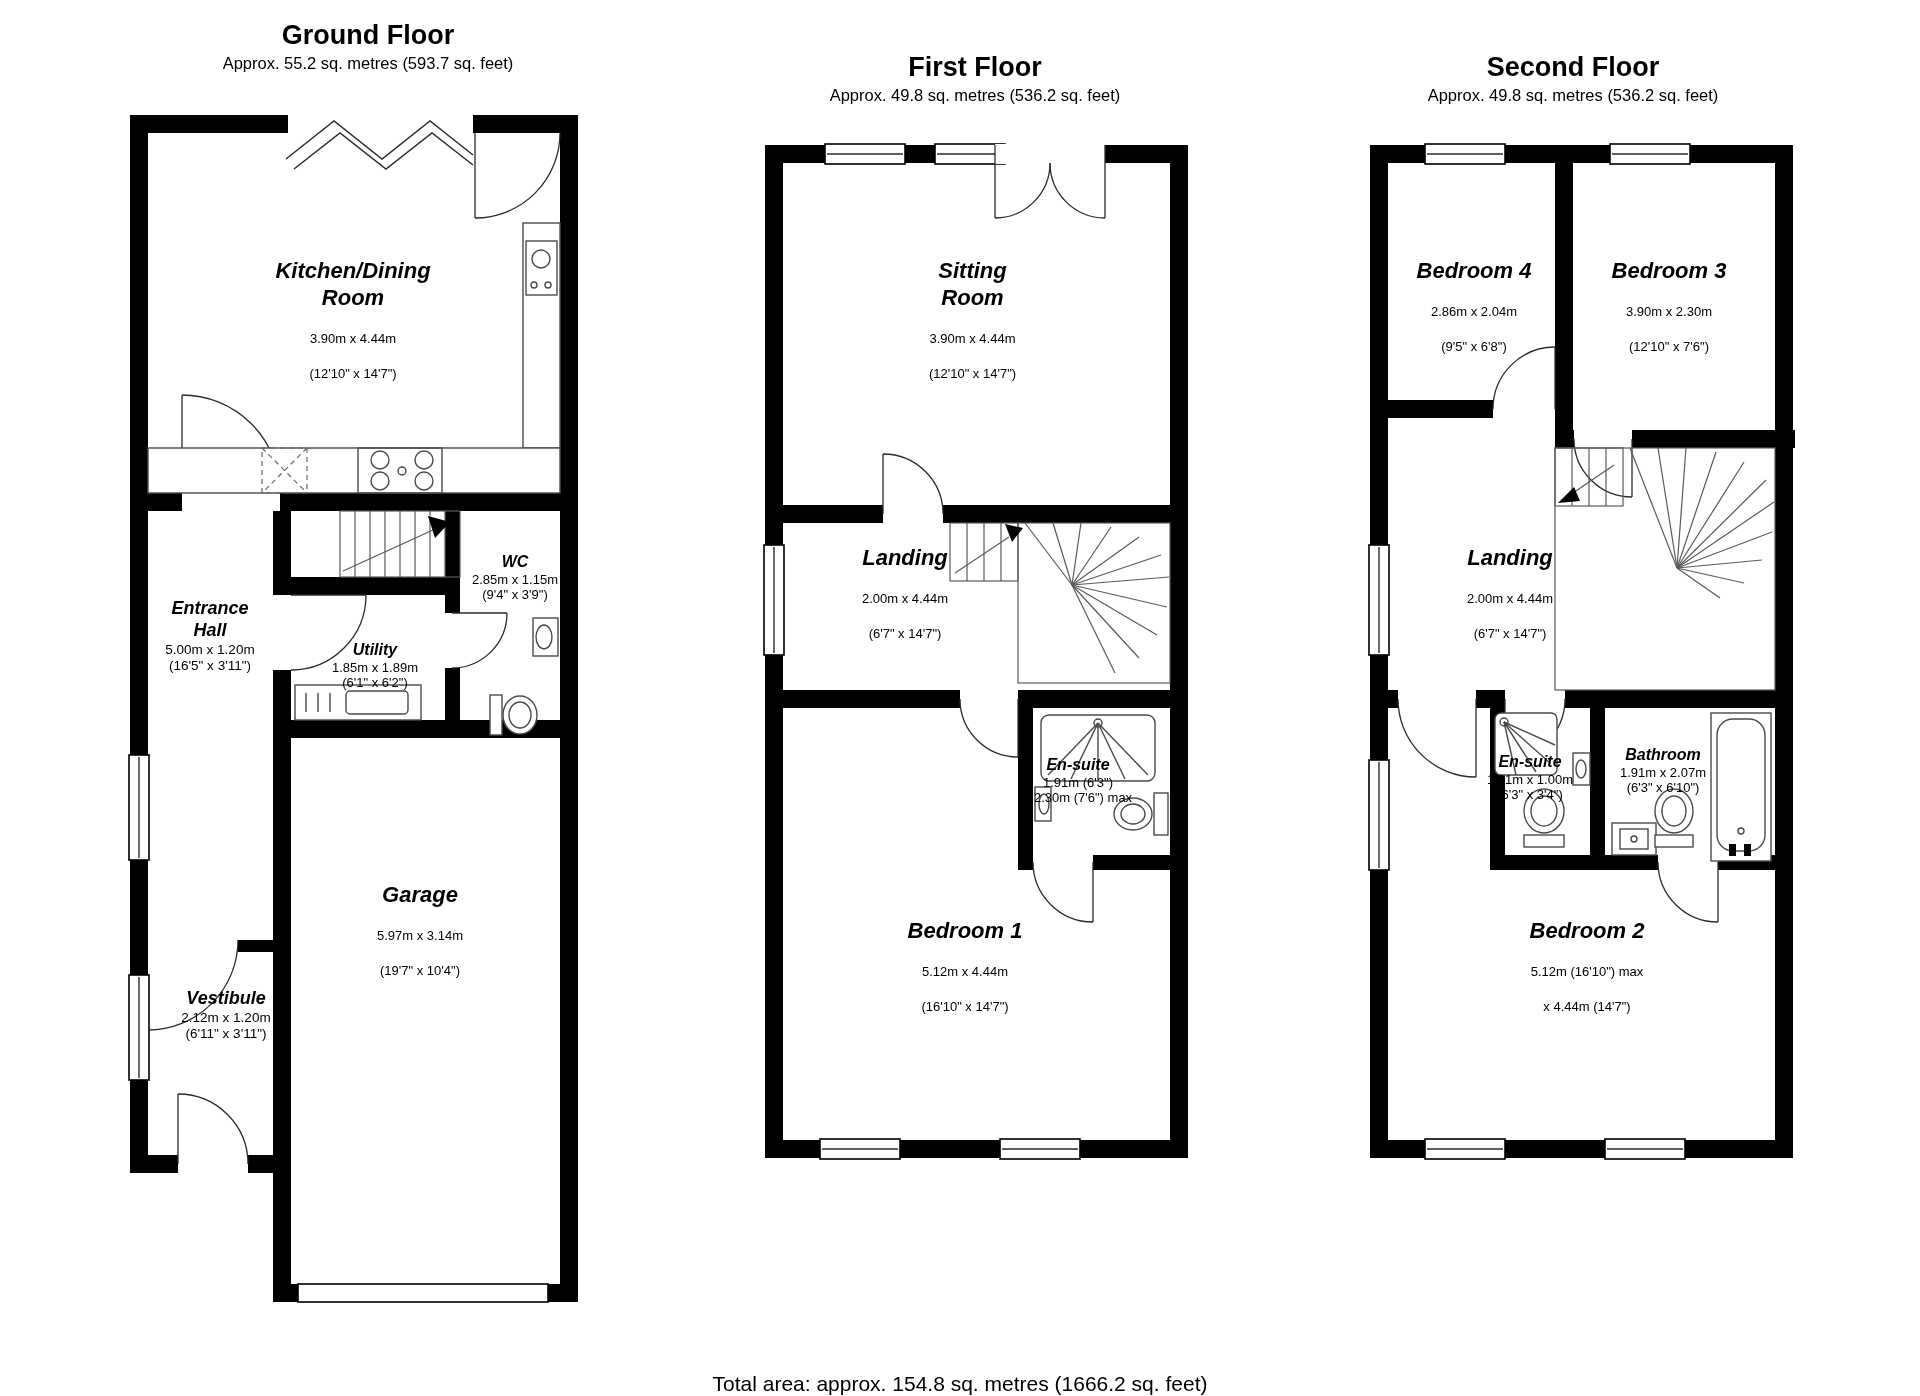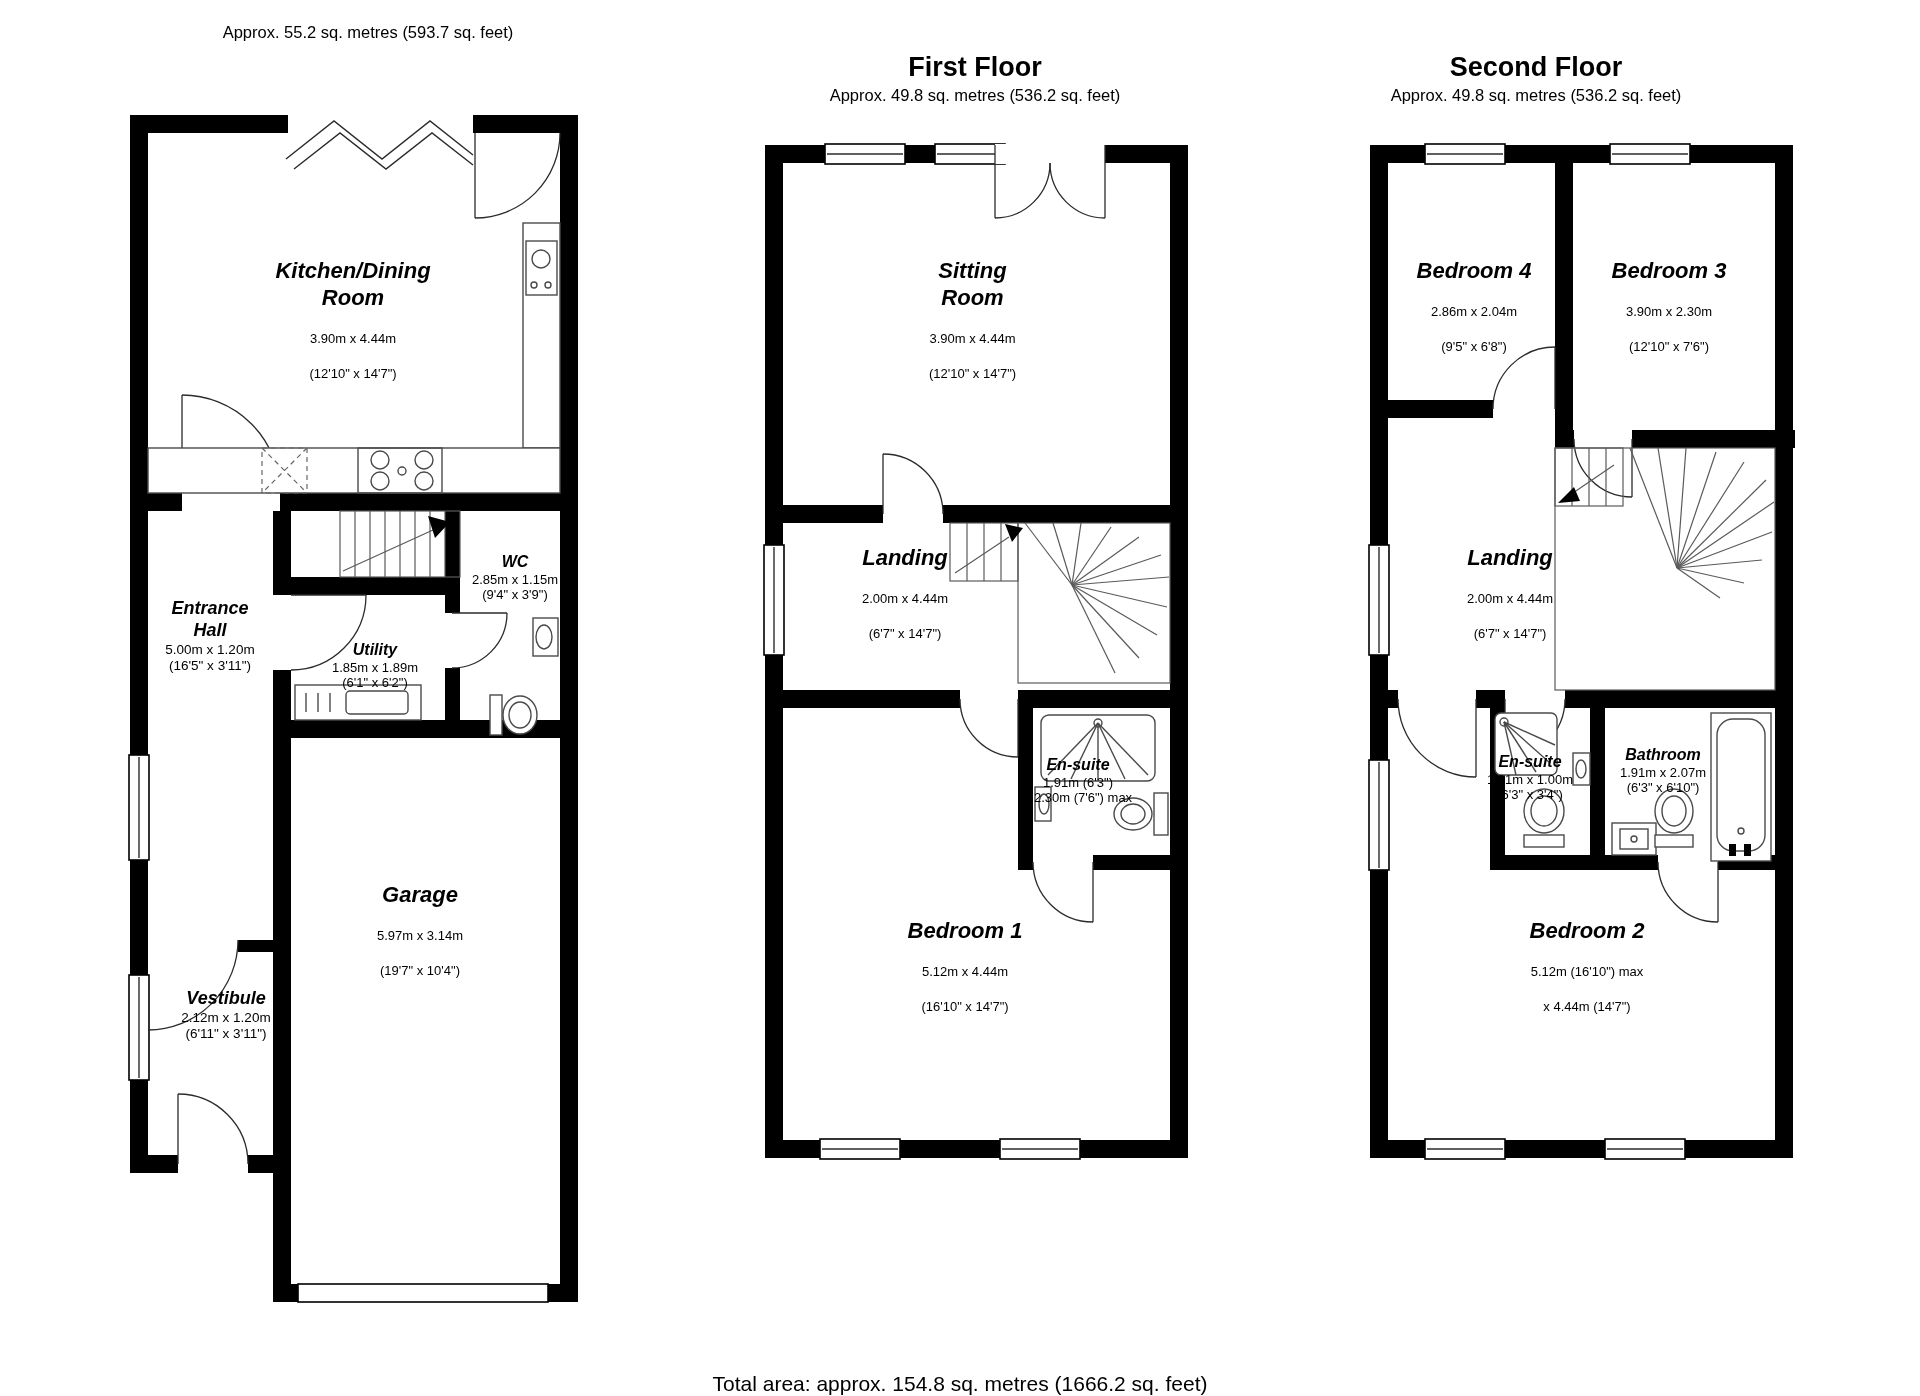--- a/index.html
+++ b/index.html
@@ -29,27 +29,28 @@
   .win{fill:#fff;stroke:#000;stroke-width:1.6;}
   .gap{fill:#fff;}
   .dash{stroke:#666;stroke-width:1.2;fill:none;stroke-dasharray:5 4;}
 </style>
 </head>
 <body>
 
 <div id="canvas">
 
   <div class="floor-header" style="left:168px;top:20px;width:400px">
+    <div class="floor-title">Ground Floor</div>
     <div class="floor-area">Approx. 55.2 sq. metres (593.7 sq. feet)</div>
   </div>
   <div class="floor-header" style="left:775px;top:52px;width:400px">
     <div class="floor-title">First Floor</div>
     <div class="floor-area">Approx. 49.8 sq. metres (536.2 sq. feet)</div>
   </div>
-  <div class="floor-header" style="left:1336px;top:52px;width:400px">
+  <div class="floor-header" style="left:1373px;top:52px;width:400px">
     <div class="floor-title">Second Floor</div>
     <div class="floor-area">Approx. 49.8 sq. metres (536.2 sq. feet)</div>
   </div>
 
   <svg style="left:128px;top:113px" width="455" height="1196" viewBox="0 0 455 1196">
     <g>
       <rect class="wall" x="2" y="2" width="18" height="1058"></rect>
       <rect class="wall" x="2" y="2" width="158" height="18"></rect>
       <rect class="wall" x="345" y="2" width="105" height="18"></rect>
       <rect class="wall" x="432" y="2" width="18" height="1187"></rect>

